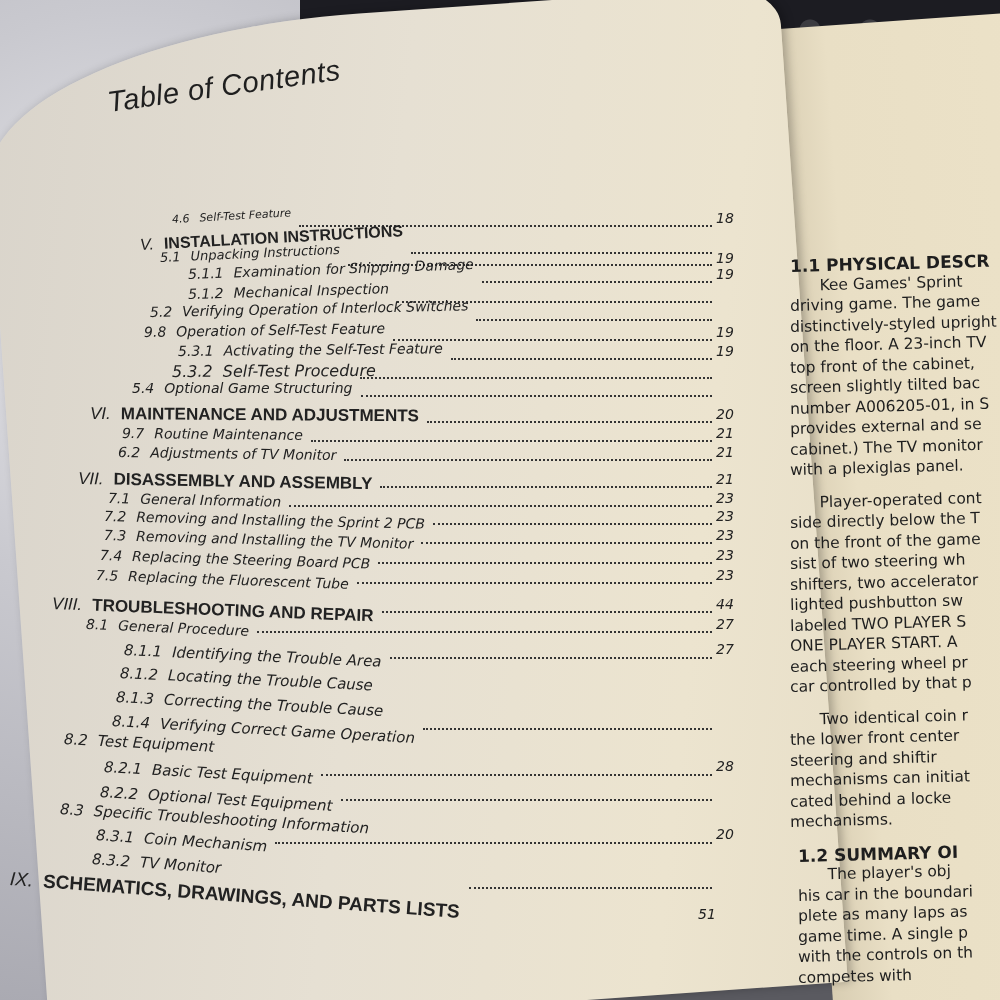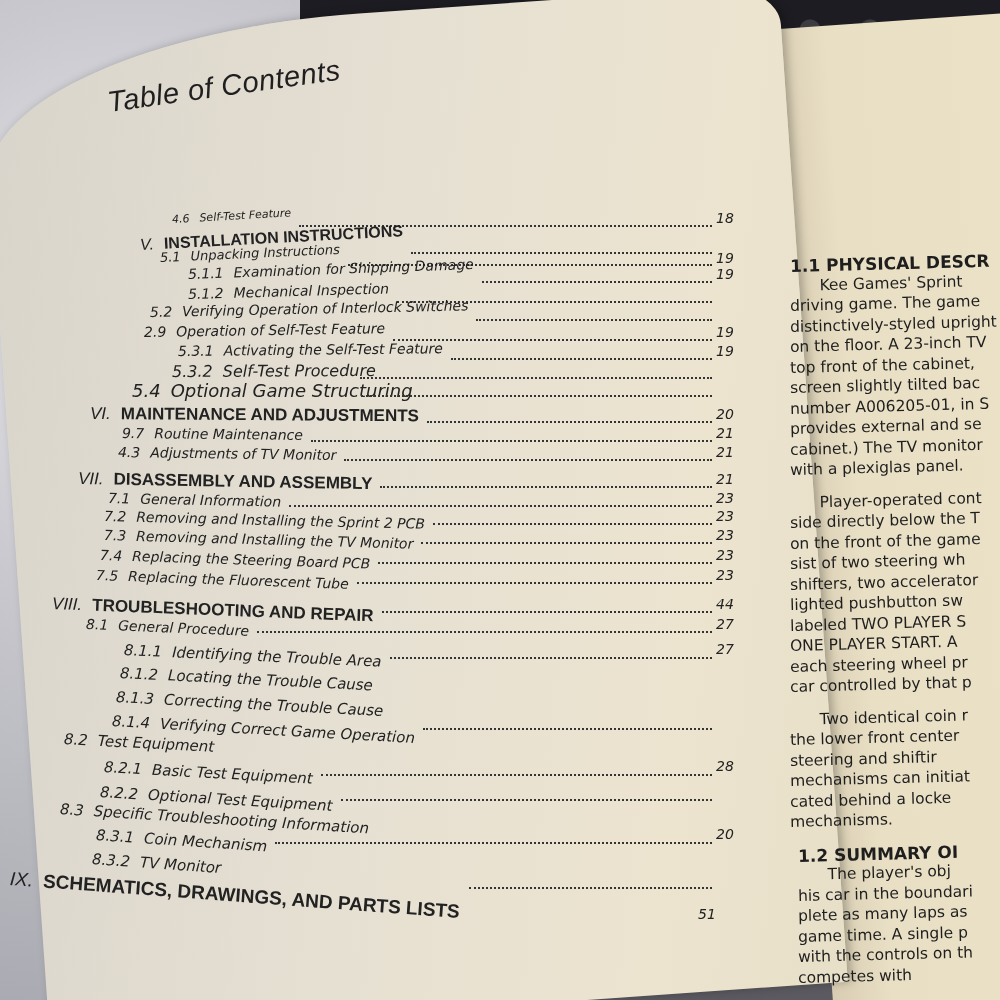--- a/index.html
+++ b/index.html
@@ -93,37 +93,37 @@
     <div class="row" style="left: 160px; top: 250px; font-size: 13px; transform: rotate(-2.6deg);"><span class="num">5.1</span><span class="lbl">Unpacking Instructions</span></div>
     <div class="dots" style="left: 348px; top: 261.7px; width: 364px;"></div>
     <span class="pg" style="left: 716px; top: 250px;">19</span>
     <div class="row" style="left: 188px; top: 266px; font-size: 14px; transform: rotate(-2deg);"><span class="num">5.1.1</span><span class="lbl">Examination for Shipping Damage</span></div>
     <div class="dots" style="left: 482px; top: 278.6px; width: 230px;"></div>
     <span class="pg" style="left: 716px; top: 266px;">19</span>
     <div class="row" style="left: 188px; top: 286px; font-size: 14px; transform: rotate(-1.6deg);"><span class="num">5.1.2</span><span class="lbl">Mechanical Inspection</span></div>
     <div class="dots" style="left: 397px; top: 298.6px; width: 315px;"></div>
     <div class="row" style="left: 150px; top: 304px; font-size: 14px; transform: rotate(-1.2deg);"><span class="num">5.2</span><span class="lbl">Verifying Operation of Interlock Switches</span></div>
     <div class="dots" style="left: 476px; top: 316.6px; width: 236px;"></div>
-    <div class="row" style="left: 144px; top: 324px; font-size: 14px; transform: rotate(-0.9deg);"><span class="num">2.9</span><span class="lbl">Operation of Self-Test Feature</span></div>
+    <div class="row" style="left: 144px; top: 324px; font-size: 14px; transform: rotate(-0.9deg);"><span class="num">9.8</span><span class="lbl">Operation of Self-Test Feature</span></div>
     <div class="dots" style="left: 393px; top: 336.6px; width: 319px;"></div>
     <span class="pg" style="left: 716px; top: 324px;">19</span>
     <div class="row" style="left: 178px; top: 343px; font-size: 14px; transform: rotate(-0.6deg);"><span class="num">5.3.1</span><span class="lbl">Activating the Self-Test Feature</span></div>
     <div class="dots" style="left: 451px; top: 355.6px; width: 261px;"></div>
     <span class="pg" style="left: 716px; top: 343px;">19</span>
     <div class="row" style="left: 172px; top: 362px; font-size: 16px; transform: rotate(-0.3deg);"><span class="num">5.3.2</span><span class="lbl">Self-Test Procedure</span></div>
     <div class="dots" style="left: 360px; top: 374.6px; width: 352px;"></div>
-    <div class="row" style="left: 132px; top: 380px; font-size: 18px; transform: rotate(0deg);"><span class="num">5.4</span><span class="lbl">Optional Game Structuring</span></div>
+    <div class="row" style="left: 132px; top: 380px; font-size: 14px; transform: rotate(0deg);"><span class="num">5.4</span><span class="lbl">Optional Game Structuring</span></div>
     <div class="dots" style="left: 361px; top: 392.6px; width: 351px;"></div>
     <div class="row section" style="left: 90px; top: 404px; font-size: 17px; transform: rotate(0.4deg);"><span class="num">VI.</span><span class="lbl">MAINTENANCE AND ADJUSTMENTS</span></div>
     <div class="dots" style="left: 427px; top: 419.3px; width: 285px;"></div>
     <span class="pg" style="left: 716px; top: 406px;">20</span>
     <div class="row" style="left: 122px; top: 425px; font-size: 14px; transform: rotate(0.6deg);"><span class="num">9.7</span><span class="lbl">Routine Maintenance</span></div>
     <div class="dots" style="left: 311px; top: 437.6px; width: 401px;"></div>
     <span class="pg" style="left: 716px; top: 425px;">21</span>
-    <div class="row" style="left: 118px; top: 444px; font-size: 14px; transform: rotate(0.8deg);"><span class="num">4.3</span><span class="lbl">Adjustments of TV Monitor</span></div>
+    <div class="row" style="left: 118px; top: 444px; font-size: 14px; transform: rotate(0.8deg);"><span class="num">6.2</span><span class="lbl">Adjustments of TV Monitor</span></div>
     <div class="dots" style="left: 344px; top: 456.6px; width: 368px;"></div>
     <span class="pg" style="left: 716px; top: 444px;">21</span>
     <div class="row section" style="left: 78px; top: 469px; font-size: 17px; transform: rotate(1deg);"><span class="num">VII.</span><span class="lbl">DISASSEMBLY AND ASSEMBLY</span></div>
     <div class="dots" style="left: 380px; top: 484.3px; width: 332px;"></div>
     <span class="pg" style="left: 716px; top: 471px;">21</span>
     <div class="row" style="left: 108px; top: 490px; font-size: 14px; transform: rotate(1.2deg);"><span class="num">7.1</span><span class="lbl">General Information</span></div>
     <div class="dots" style="left: 289px; top: 502.6px; width: 423px;"></div>
     <span class="pg" style="left: 716px; top: 490px;">23</span>
     <div class="row" style="left: 104px; top: 508px; font-size: 14px; transform: rotate(1.4deg);"><span class="num">7.2</span><span class="lbl">Removing and Installing the Sprint 2 PCB</span></div>
     <div class="dots" style="left: 433px; top: 520.6px; width: 279px;"></div>

